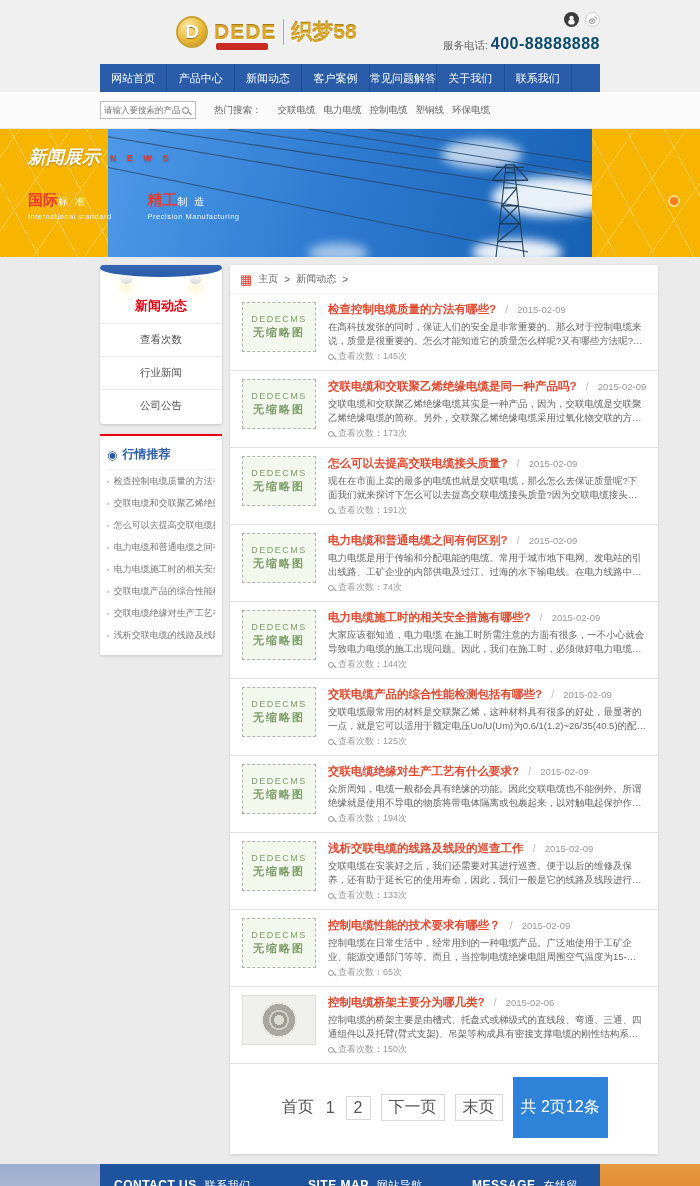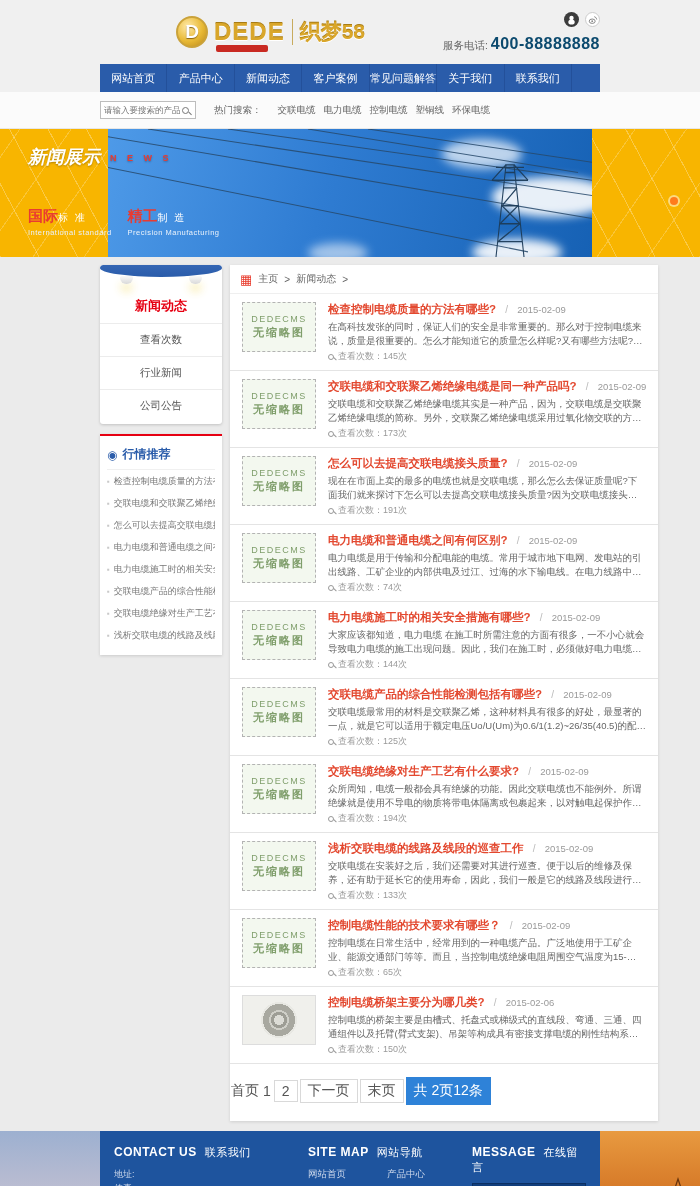--- a/index.html
+++ b/index.html
@@ -15,21 +15,21 @@
   .header-top { height:52px; position:relative; }
   .logo { position:absolute; left:76px; top:4px; display:flex; align-items:center; cursor:pointer; }
   .logo-coin {
     width:32px; height:32px; border-radius:50%;
     background:radial-gradient(circle at 35% 30%, #ffe9a8, #e8b935 55%, #b8871c);
     border:2px solid #caa23a; color:#fff; font-weight:bold; font-size:19px;
     display:flex; align-items:center; justify-content:center;
     text-shadow:0 1px 1px #8a6410;
   }
   .logo-text { margin-left:6px; display:flex; align-items:center; }
-  .logo-dede { font-size:24px; font-weight:bold; color:#d9a62a; letter-spacing:1px; text-shadow:0 1px 0 #fff,0 -1px 0 #a87c14; position:relative; }
+  .logo-dede { font-size:21px; font-weight:bold; color:#d9a62a; letter-spacing:1px; text-shadow:0 1px 0 #fff,0 -1px 0 #a87c14; position:relative; }
   .logo-ribbon { position:absolute; left:2px; bottom:-6px; width:52px; height:7px; background:#c92a22; border-radius:2px; }
   .logo-sep { width:1px; height:26px; background:#c8ab5e; margin:0 7px; }
   .logo-58 { font-size:21px; font-weight:bold; color:#d9a62a; text-shadow:0 1px 0 #fff,0 -1px 0 #a87c14; }
   .header-right { position:absolute; right:0; top:0; text-align:right; }
   .mini-icons { display:flex; gap:6px; justify-content:flex-end; }
   .mini-icon { width:15px; height:15px; border-radius:50%; cursor:pointer; }
   .mini-icon.dark { background:#3c3c3c; display:flex; align-items:center; justify-content:center; }
   .mini-icon.light { background:#fff; border:1px solid #ccc; display:flex; align-items:center; justify-content:center; }
   .service { margin-top:8px; font-size:10.5px; color:#666; }
   .service b { color:#0c4a6e; font-size:16px; font-weight:bold; letter-spacing:.5px; }
@@ -60,21 +60,21 @@
       repeating-linear-gradient(-55deg, rgba(255,255,255,.22) 0 1px, transparent 1px 42px);
   }
   .banner-node { position:absolute; width:8px; height:8px; border-radius:50%; background:#ff7b1c; box-shadow:0 0 0 2px rgba(255,255,255,.5); right:22px; top:68px; }
   .banner-photo { position:absolute; left:108px; right:108px; top:0; bottom:0;
     background:linear-gradient(105deg,#4e9ae8 0%, #2f7cd2 45%, #1661b4 100%); overflow:hidden; }
   .cloud { position:absolute; background:#fff; border-radius:50%; filter:blur(5px); opacity:.9; }
   .banner-svg { position:absolute; inset:0; width:100%; height:100%; }
   .banner-text { position:absolute; left:28px; top:16px; color:#fff; z-index:2; }
   .bt1 { font-family:"DejaVu Serif","Liberation Serif",serif; font-style:italic; font-weight:bold; font-size:18px; text-shadow:0 1px 2px rgba(0,0,0,.3); }
   .bt1 .en { font-family:"Liberation Sans",sans-serif; font-style:normal; color:#e93b31; font-size:9px; letter-spacing:4px; font-weight:bold; margin-left:10px; vertical-align:2px; }
-  .bslogans { display:flex; gap:16px; margin-top:38px;justify-content:flex-end; }
+  .bslogans { display:flex; gap:36px; margin-top:22px;justify-content:flex-end; }
   .bslogan .red { color:#e93b31; font-size:15px; font-weight:bold; }
   .bslogan .wh { color:#fff; font-size:10px; letter-spacing:2px; }
   .bslogan .en { color:#eaf2fb; font-size:7.5px; margin-top:2px; letter-spacing:.5px; }
 
   
   .main { padding:8px 0 0; }
   .main-inner { display:flex; gap:8px; align-items:flex-start; }
   .sidebar { width:122px; flex:none; }
   .side-news { background:#fff; border-radius:3px; box-shadow:0 1px 3px rgba(0,0,0,.18); overflow:hidden; padding-bottom:2px; }
   .side-news-top { height:12px; background:linear-gradient(#3566b4,#2a5caa); border-radius:3px 3px 50% 50%/3px 3px 9px 9px; }
@@ -108,24 +108,24 @@
   .news-title-row { font-size:11.5px; line-height:14px; white-space:nowrap; overflow:hidden; }
   .news-title { color:#e3482f; font-weight:bold; cursor:pointer; }
   .news-sep { color:#bbb; margin:0 6px; font-size:10px; }
   .news-date { color:#999; font-size:9.5px; }
   .news-excerpt { margin-top:3px; font-size:9.5px; color:#666; line-height:13.5px;
     display:-webkit-box; -webkit-line-clamp:2; -webkit-box-orient:vertical; overflow:hidden; }
   .news-views { margin-top:3px; font-size:9px; color:#999; display:flex; align-items:center; }
   .mini-mag { width:6px; height:6px; border:1px solid #999; border-radius:50%; position:relative; margin-right:4px; }
   .mini-mag::after { content:""; position:absolute; width:3.5px; height:1.2px; background:#999; transform:rotate(45deg); right:-3px; bottom:-1px; }
 
-  .pagination { display:flex; justify-content:flex-start; align-items:center; gap:2px; padding:13px 0 16px; font-size:14px; color:#555; }
+  .pagination { display:flex; justify-content:center; align-items:center; gap:10px; padding:13px 0 16px; font-size:16px; color:#555; }
   .pg-box { border:1px solid #d9d9d9; background:#fff; padding:2px 7px; cursor:pointer; }
   .pg-plain { cursor:pointer; padding:2px 1px; }
-  .pg-active { background:#2e82d8; color:#fff; padding:5px 8px; }
+  .pg-active { background:#2e82d8; color:#fff; padding:20px 8px; }
 
   
   .footer { position:relative; margin-top:10px; height:182px; background:#1e549e; }
   .footer-photo-left { position:absolute; left:0; top:0; width:100px; height:100%;
     background:linear-gradient(180deg,#9db0d0 0%, #c7c2d2 45%, #dfc0b4 75%, #e8b49e 100%); }
   .footer-photo-right { position:absolute; right:0; top:0; width:100px; height:100%;
     background:linear-gradient(180deg,#e89a40 0%, #cf6c1e 45%, #9a4712 80%, #73320c 100%); }
   .footer-photo-right svg { position:absolute; inset:0; }
   .footer-inner { position:absolute; left:100px; width:500px; top:0; bottom:0; background:#1e549e;
     padding:14px 14px 10px; display:flex; gap:14px; }

